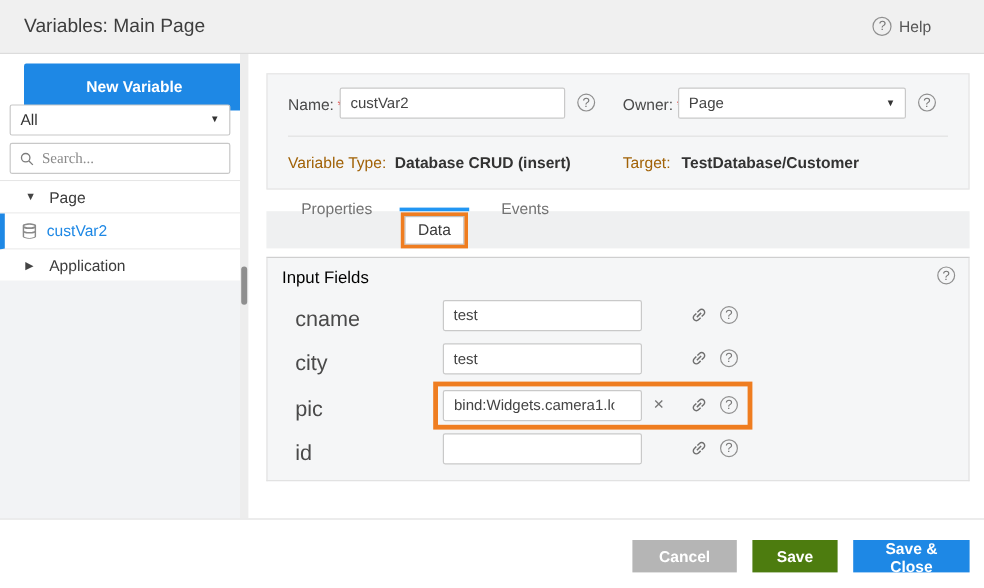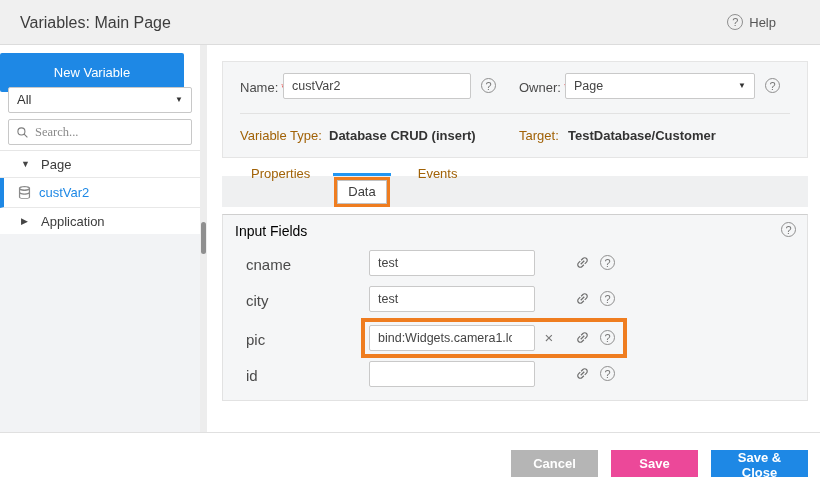--- a/index.html
+++ b/index.html
@@ -7,21 +7,21 @@
 
   
   .header { position:absolute; left:0; top:0; width:820px; height:45px; background:#f0f0f0; border-bottom:1px solid #dcdcdc; }
   .header .title { position:absolute; left:20px; top:0; line-height:45px; font-size:16px; color:#3d3d3d; }
   .help { position:absolute; right:44px; top:14px; display:flex; align-items:center; gap:6px; color:#555; font-size:13px; cursor:pointer; }
   .qcircle { display:inline-flex; align-items:center; justify-content:center; width:16px; height:16px; border:1px solid #8f8f8f; border-radius:50%; font-size:11px; color:#777; background:transparent; }
   .qcircle.small { width:15px; height:15px; }
 
   
   .sidebar { position:absolute; left:0; top:45px; width:200px; height:445px; background:#fff; }
-  .btn-new { position:absolute; left:0; top:8px; width:184px; height:39px; background:#1e88e5; color:#fff; font-size:13px; font-weight:normal; border:none; border-radius:2px; cursor:pointer; font-family:inherit; }
+  .btn-new { position:absolute; left:20px; top:8px; width:184px; height:39px; background:#1e88e5; color:#fff; font-size:13px; font-weight:bold; border:none; border-radius:2px; cursor:pointer; font-family:inherit; }
   .filter-select { position:absolute; left:8px; top:42px; width:184px; height:26px; background:#fff; border:1px solid #c8c8c8; border-radius:2px; font-size:13px; color:#333; line-height:24px; padding:0 8px; cursor:pointer; }
   .filter-select .sel-caret { position:absolute; right:8px; top:0; line-height:24px; font-size:8px; color:#333; }
   .search-box { position:absolute; left:8px; top:74px; width:184px; height:26px; background:#fff; border:1px solid #c8c8c8; border-radius:2px; display:flex; align-items:center; padding:0 7px; }
   .search-box input { border:none; outline:none; flex:1; font-size:12.5px; color:#444; margin-left:6px; font-family:Liberation Serif, serif; background:transparent; }
   .search-box input::placeholder { color:#8a8a8a; }
   .tree { position:absolute; left:0; top:105px; width:200px; border-top:1px solid #e6e6e6; }
   .tree-item { position:relative; border-bottom:1px solid #e8e8e8; background:#fff; display:flex; align-items:center; cursor:pointer; font-size:13px; color:#3c3c3c; }
   .tree-item .caret { width:10px; font-size:9px; color:#444; margin-left:21px; }
   .tree-item .lbl { margin-left:10px; }
   .item-page { height:27px; }
@@ -50,44 +50,44 @@
   .panel-divider { position:absolute; left:17px; right:17px; top:51px; border-top:1px solid #e2e2e2; }
   .row2-label { font-size:13px; color:#a16207; position:absolute; top:66px; }
   .row2-value { font-size:13px; color:#333; font-weight:bold; position:absolute; top:66px; }
   .vt-label { left:17px; }
   .vt-value { left:106px; }
   .tg-label { left:296px; }
   .tg-value { left:345px; }
 
   
   .tabbar { position:absolute; left:222px; top:176px; width:586px; height:31px; background:#eff0f1; display:flex; align-items:flex-end; padding-left:12px; }
-  .tab { font-size:13px; color:#a16207; padding:0 17px; line-height:30px; height:48px; cursor:pointer; }
+  .tab { font-size:13px; color:#737373; padding:0 17px; line-height:30px; height:48px; cursor:pointer; }
   .tab-active-wrap { position:relative; margin:0 14px 3px 10px; cursor:pointer; }
   .tab-active { position:relative; background:#fff; border:1px solid #c2c2c2; outline:3px solid #ef7d20; line-height:22px; height:24px; padding:0 10px; font-size:13px; color:#3c3c3c; }
   .tab-blue-bar { position:absolute; left:-4px; right:-4px; top:-7px; height:3px; background:#2196f3; }
 
   
   .if-panel { position:absolute; left:222px; top:214px; width:586px; height:187px; background:#f5f6f7; border:1px solid #e2e2e2; border-top:1px solid #cfcfcf; }
   .if-title { position:absolute; left:12px; top:8px; font-size:14px; color:#000000; }
   .if-help { position:absolute; right:11px; top:7px; }
   .if-row { position:absolute; left:0; width:100%; height:26px; }
-  .if-row .f-label { position:absolute; left:23px; top:6px; font-size:15px; color:#4a4a4a; }
+  .if-row .f-label { position:absolute; left:23px; top:6px; font-size:18px; color:#4a4a4a; }
   .if-row .f-input { position:absolute; left:146px; top:0; width:166px; }
   .if-row .clear-x { position:absolute; left:318px; top:3px; font-size:15px; color:#777; cursor:pointer; width:16px; text-align:center; line-height:20px; }
   .if-row .link-icon { position:absolute; left:352px; top:5px; cursor:pointer; display:inline-flex; }
   .if-row .f-q { position:absolute; left:377px; top:5px; }
   .row-cname { top:35px; } .row-city { top:71px; } .row-pic { top:110px; } .row-id { top:146px; }
   .pic-highlight { position:absolute; left:138px; top:103px; width:266px; height:40px; border:4px solid #ef7d20; pointer-events:none; }
 
   
   .footer { position:absolute; left:0; top:432px; width:820px; height:58px; background:#fff; border-top:1px solid #e0e0e0; }
   .footer .btns { position:absolute; right:12px; top:17px; display:flex; gap:13px; }
   .fbtn { height:27px; border:none; border-radius:0; color:#fff; font-size:13px; font-weight:bold; cursor:pointer; font-family:inherit; padding:0 18px; }
   .btn-cancel { background:#b5b5b5; width:87px; }
-  .btn-save { background:#ec4899; width:87px; }
+  .btn-save { background:#4d7c0f; width:71px; }
   .btn-saveclose { background:#1e88e5; width:97px; }
 
   svg { display:block; }
 </style>
 </head>
 <body>
 
 <div class="header">
   <div class="title">Variables: Main Page</div>
   <div class="help">

